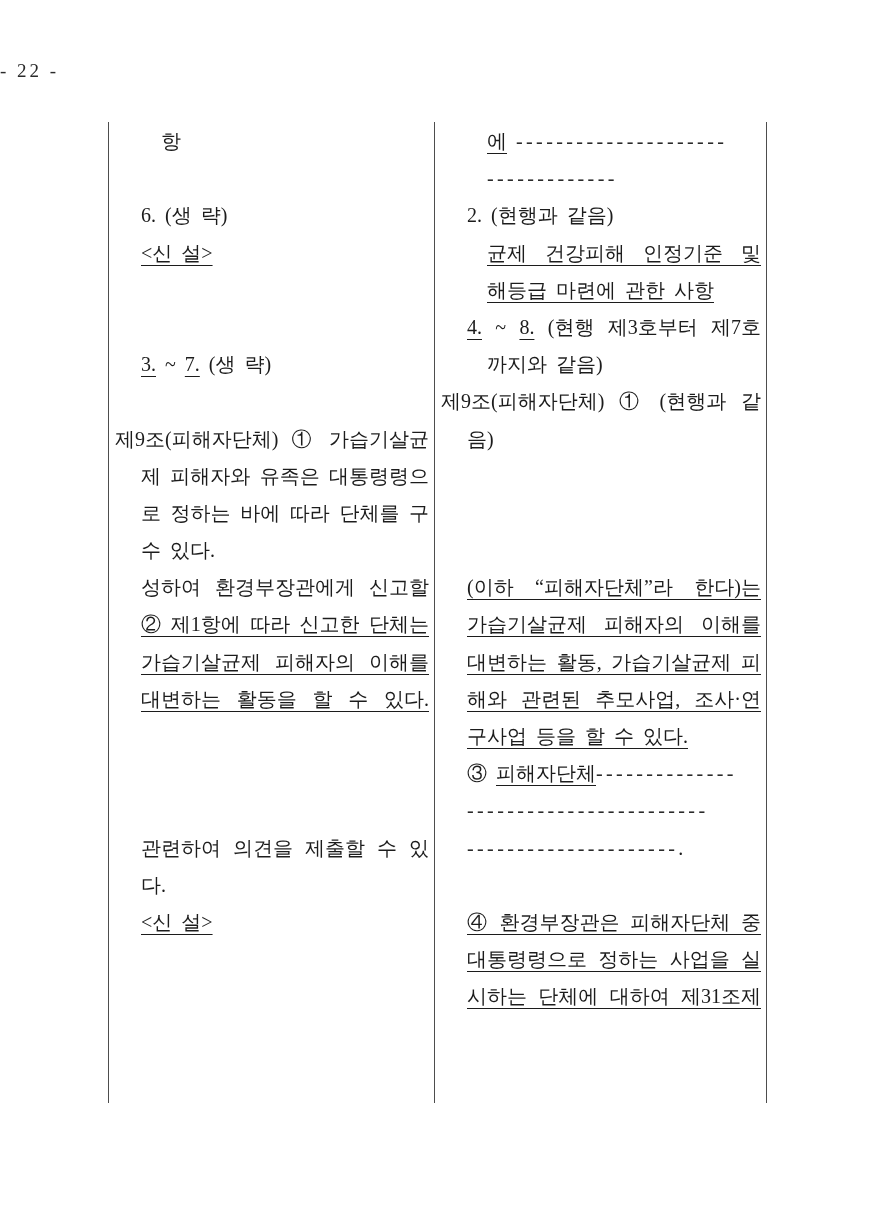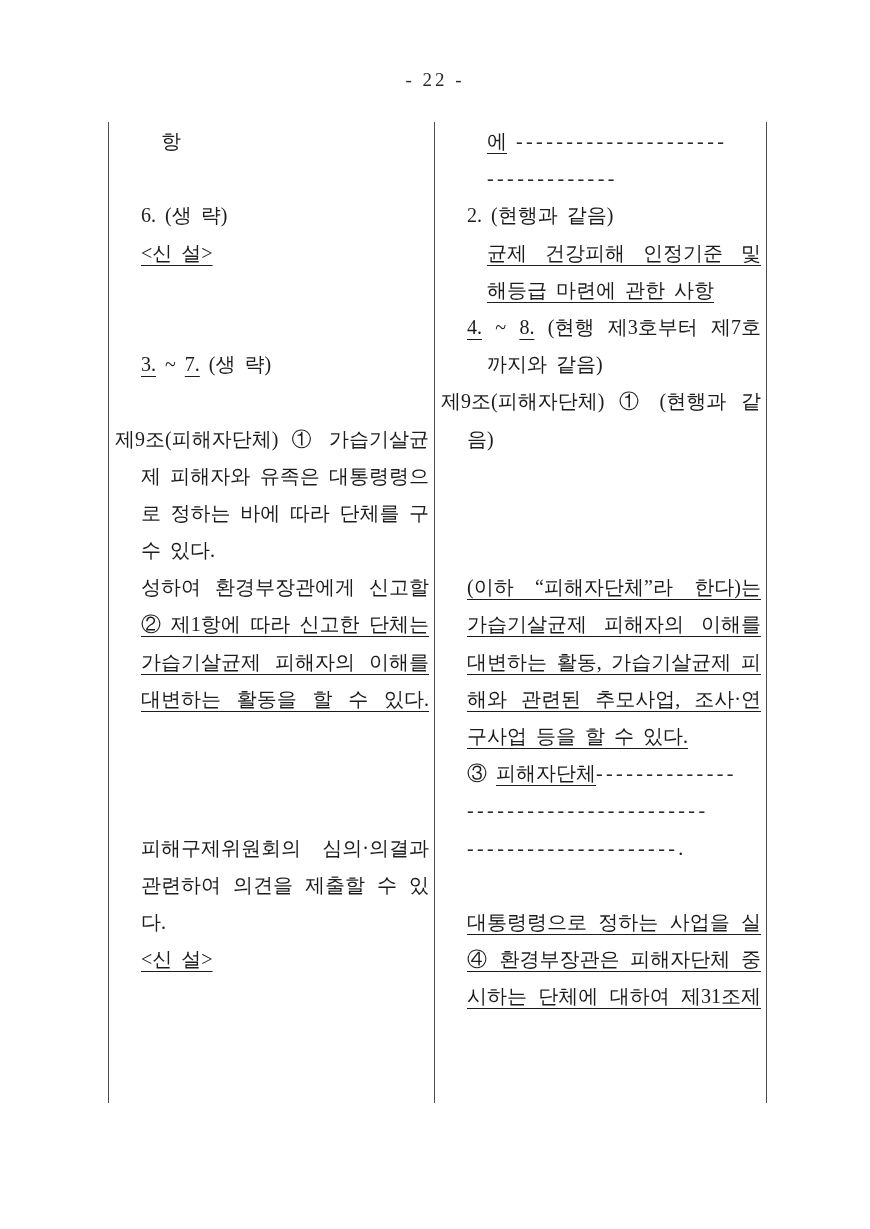--- a/index.html
+++ b/index.html
@@ -12,24 +12,24 @@
     position: relative;
     width: 870px;
     height: 1229px;
     background: #ffffff;
     font-family: "Liberation Serif", "DejaVu Serif", serif;
     color: #1c1c1c;
     overflow: hidden;
   }
   .page-number {
     position: absolute;
-    top: 69px;
+    top: 60px;
     left: 0;
     width: 100%;
-    text-align: center;
+    text-align: left;
     font-size: 19px;
     letter-spacing: 3px;
     color: #2a2a2a;
   }
   .cmp-table {
     position: absolute;
     left: 108px;
     top: 122px;
     width: 659px;
     height: 981px;
@@ -96,21 +96,20 @@
         <div class="line i1 just"><span class="seg">제 피해자와 유족은 대통령령으</span></div>
         <div class="line i1 just"><span class="seg">로 정하는 바에 따라 단체를 구</span></div>
         <div class="line i1"><span class="seg">수 있다.</span></div>
         <div class="line i1 just"><span class="seg">성하여 환경부장관에게 신고할</span></div>
         <div class="line i1 just"><span class="seg u">② 제1항에 따라 신고한 단체는</span></div>
         <div class="line i1 just"><span class="seg u">가습기살균제 피해자의 이해를</span></div>
         <div class="line i1 just"><span class="seg u">대변하는 활동을 할 수 있다.</span></div>
         <div class="line blank"></div>
         <div class="line blank"></div>
         <div class="line blank"></div>
-        <div class="line i1 just"><span class="seg">피해구제위원회의  심의·의결과</span></div>
         <div class="line i1 just"><span class="seg">관련하여 의견을 제출할 수 있</span></div>
         <div class="line i1"><span class="seg">다.</span></div>
         <div class="line i1"><span class="seg u">&lt;신  설&gt;</span></div>
       </div>
     <div class="col col-right" id="col-right">
         <div class="line i2"><span class="seg u">에</span><span class="seg"> </span><span class="seg dash">---------------------</span></div>
         <div class="line i2"><span class="seg dash">-------------</span></div>
         <div class="line i1"><span class="seg">2. (현행과 같음)</span></div>
         <div class="line i2 just"><span class="seg u">균제 건강피해 인정기준 및 피</span></div>
         <div class="line i2"><span class="seg u">해등급 마련에 관한 사항</span></div>
@@ -123,18 +122,18 @@
         <div class="line blank"></div>
         <div class="line i1 just"><span class="seg u">(이하 “피해자단체”라 한다)는</span></div>
         <div class="line i1 just"><span class="seg u">가습기살균제 피해자의 이해를</span></div>
         <div class="line i1 just"><span class="seg u">대변하는 활동, 가습기살균제 피</span></div>
         <div class="line i1 just"><span class="seg u">해와 관련된 추모사업, 조사·연</span></div>
         <div class="line i1"><span class="seg u">구사업 등을 할 수 있다.</span></div>
         <div class="line i1"><span class="seg">③ </span><span class="seg u">피해자단체</span><span class="seg dash">--------------</span></div>
         <div class="line i1"><span class="seg dash">------------------------</span></div>
         <div class="line i1"><span class="seg dash">---------------------</span><span class="seg">.</span></div>
         <div class="line blank"></div>
+        <div class="line i1 just"><span class="seg u">④ 환경부장관은 피해자단체 중</span></div>
         <div class="line i1 just"><span class="seg u">대통령령으로 정하는 사업을 실</span></div>
-        <div class="line i1 just"><span class="seg u">④ 환경부장관은 피해자단체 중</span></div>
         <div class="line i1 just"><span class="seg u">시하는 단체에 대하여 제31조제</span></div>
       </div>
   </div>
 </div>
 
 </body></html>

